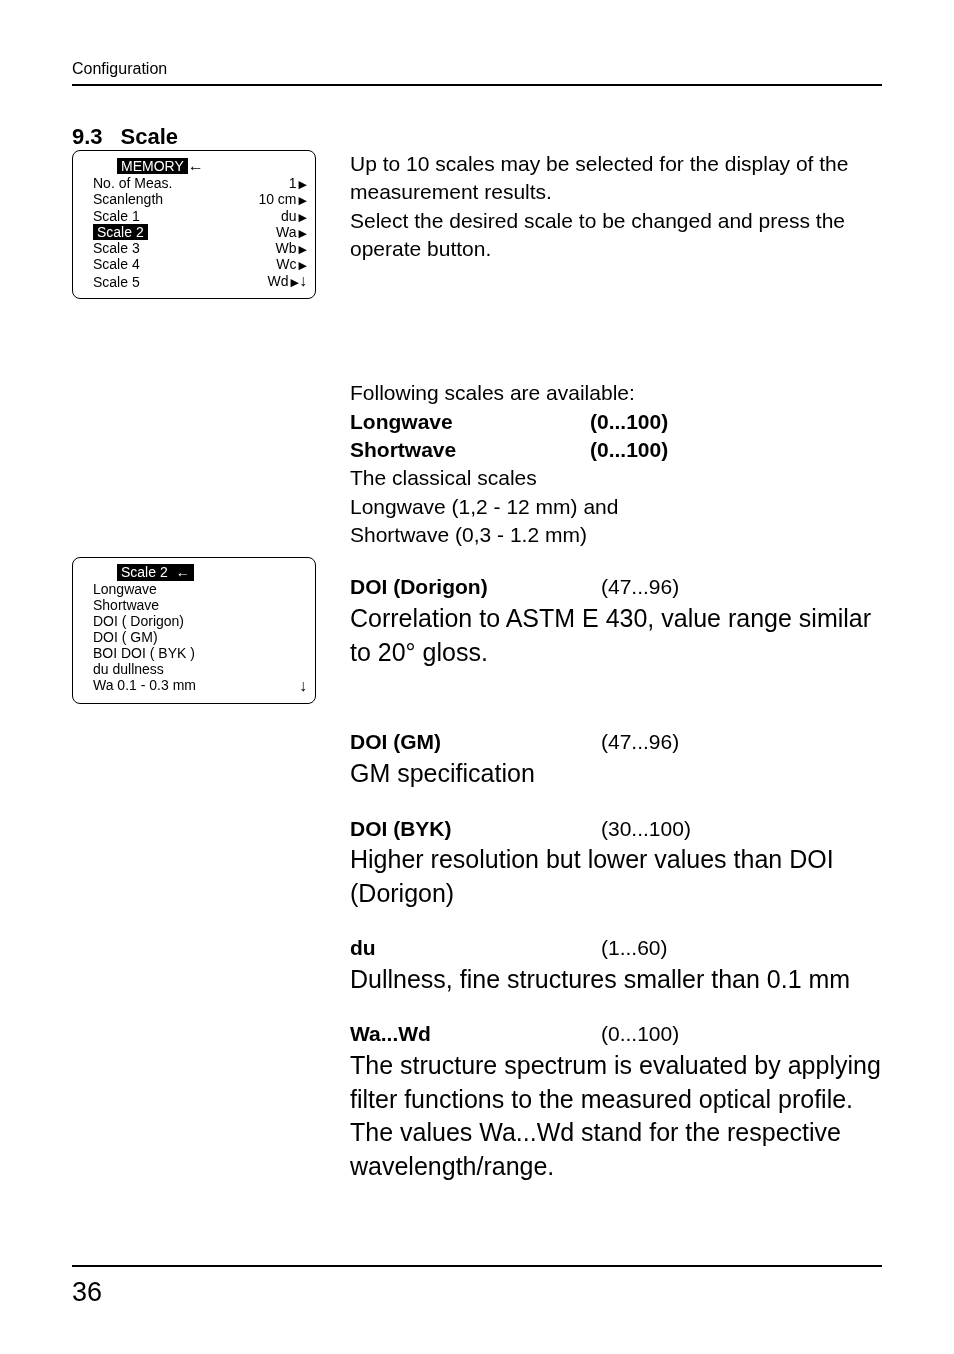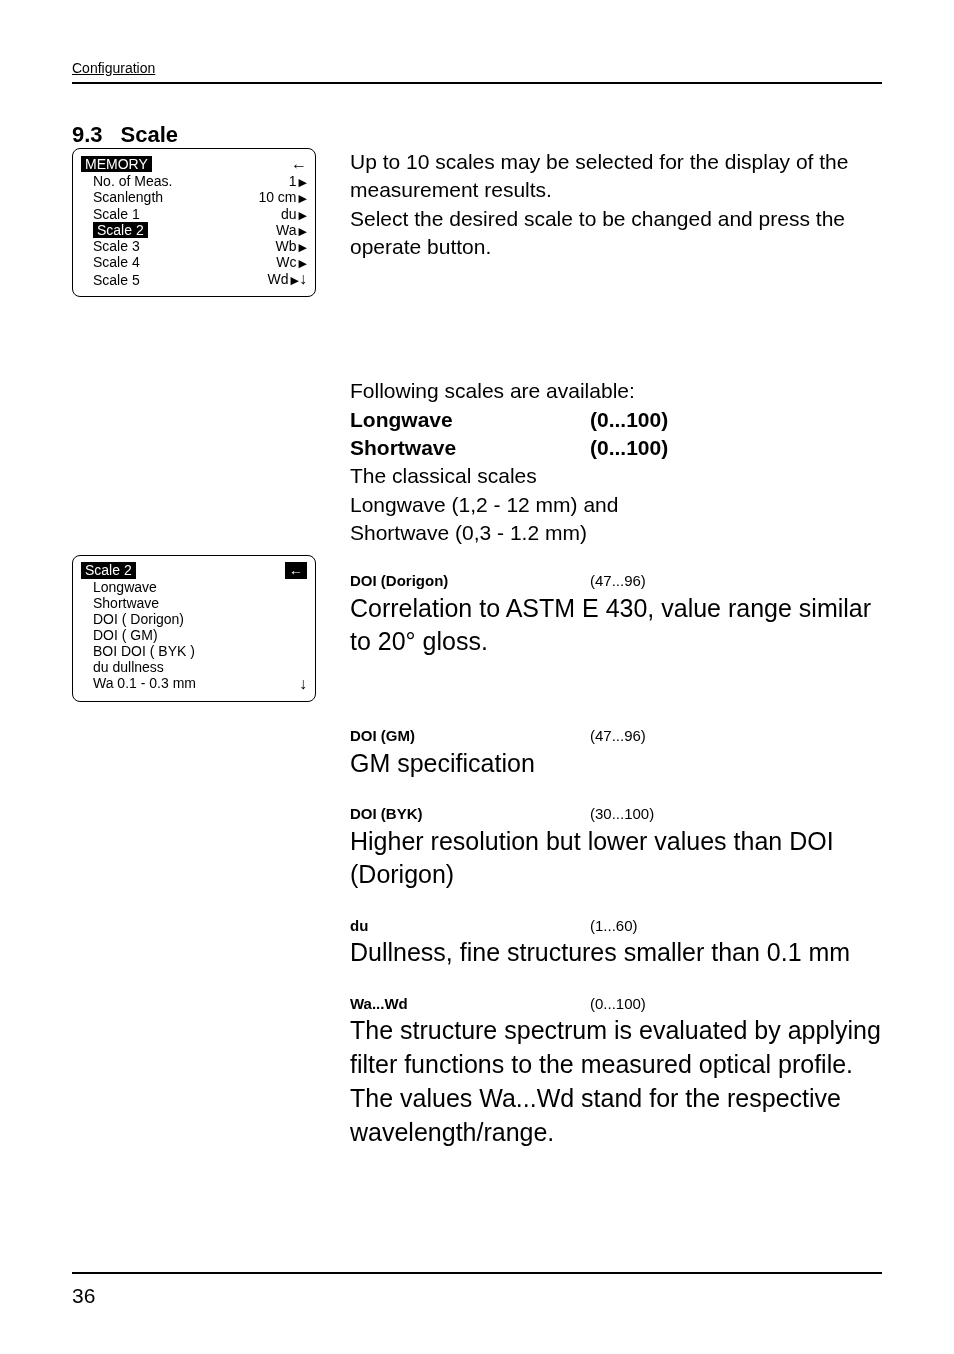--- a/index.html
+++ b/index.html
@@ -1,58 +1,58 @@
 <!DOCTYPE html>
 <html><head>
 <meta charset="utf-8">
 <style>
   * { box-sizing: border-box; margin: 0; padding: 0; }
   html, body { width: 954px; height: 1354px; background: #fff; font-family: Arial, Helvetica, sans-serif; color: #000; }
   .page { padding: 60px 72px 40px 72px; position: relative; height: 100%; }
-  .running-head { font-size: 14px; margin-bottom: 6px; text-decoration: underline; }
+  .running-head { font-size: 16px; margin-bottom: 6px; }
   .head-rule { border: none; border-top: 2px solid #000; margin-bottom: 38px; }
   .section-title { font-size: 22px; font-weight: bold; }
   .section-no { display: inline-block; margin-right: 18px; }
 
   .row { display: flex; align-items: flex-start; }
   .left-col { width: 260px; flex: 0 0 260px; }
   .right-col { flex: 1; padding-left: 18px; }
   .body-text { font-size: 21px; line-height: 1.35; }
 
   
   .lcd {
     border: 1.5px solid #000; border-radius: 8px;
     width: 244px; padding: 6px 8px 8px 8px;
     font-family: Arial, Helvetica, sans-serif;
     font-size: 14px; line-height: 1.15;
     position: relative;
   }
-  .lcd .hdr-row { display:flex; align-items:center; justify-content:space-between; }
+  .lcd .hdr-row { display:flex; align-items:center; justify-content:flex-start;margin-left:36px; }
   .lcd .inv { background:#000; color:#fff; padding: 0 4px; display:inline-block; }
   .lcd .arrow-left::before { content:"\2190"; font-size:16px; font-weight:bold; }
   .lcd .arrow-left-white { background:#000; color:#fff; padding:0 4px; display:inline-block; }
   .lcd .arrow-left-white::before { content:"\2190"; font-size:14px; font-weight:bold; }
   .lcd .item-row { display:flex; justify-content:space-between; align-items:flex-end; padding-left:12px; }
   .lcd .item-row.sel .lbl { background:#000; color:#fff; padding:0 4px; }
   .lcd .tri::after { content:"\25B6"; font-size:11px; margin-left:2px; }
   .lcd .val { white-space: nowrap; }
   .lcd .arrow-down::after { content:"\2193"; font-size:16px; font-weight:bold; }
   .lcd .list-item { padding-left:12px; }
   .kv { display:flex; font-size:21px; line-height:1.35; }
   .kv .k { width: 240px; font-weight: bold; }
   .kv .v { font-weight: bold; }
   .block { margin-top: 24px; }
-  .block .h { display:flex; font-size:15px; line-height:1.35; }
+  .block .h { display:flex; font-size:21px; line-height:1.35;gap:11px; }
   .block .h .k { width:240px; font-weight:bold; }
   .block .h .v { font-weight:normal; }
   .block .desc { font-size:25px; line-height:1.35; }
 
   .footer { position:absolute; left:72px; right:72px; bottom:46px; }
   .foot-rule { border:none; border-top:2px solid #000; margin-bottom:10px; }
-  .page-no { font-size:21px; }
+  .page-no { font-size:27px; }
 </style>
 </head>
 <body>
 
 <div class="page">
   <div class="running-head">Configuration</div>
   <hr class="head-rule">
 
   <div class="section-title">
     <span class="section-no">9.3</span><span>Scale</span>

